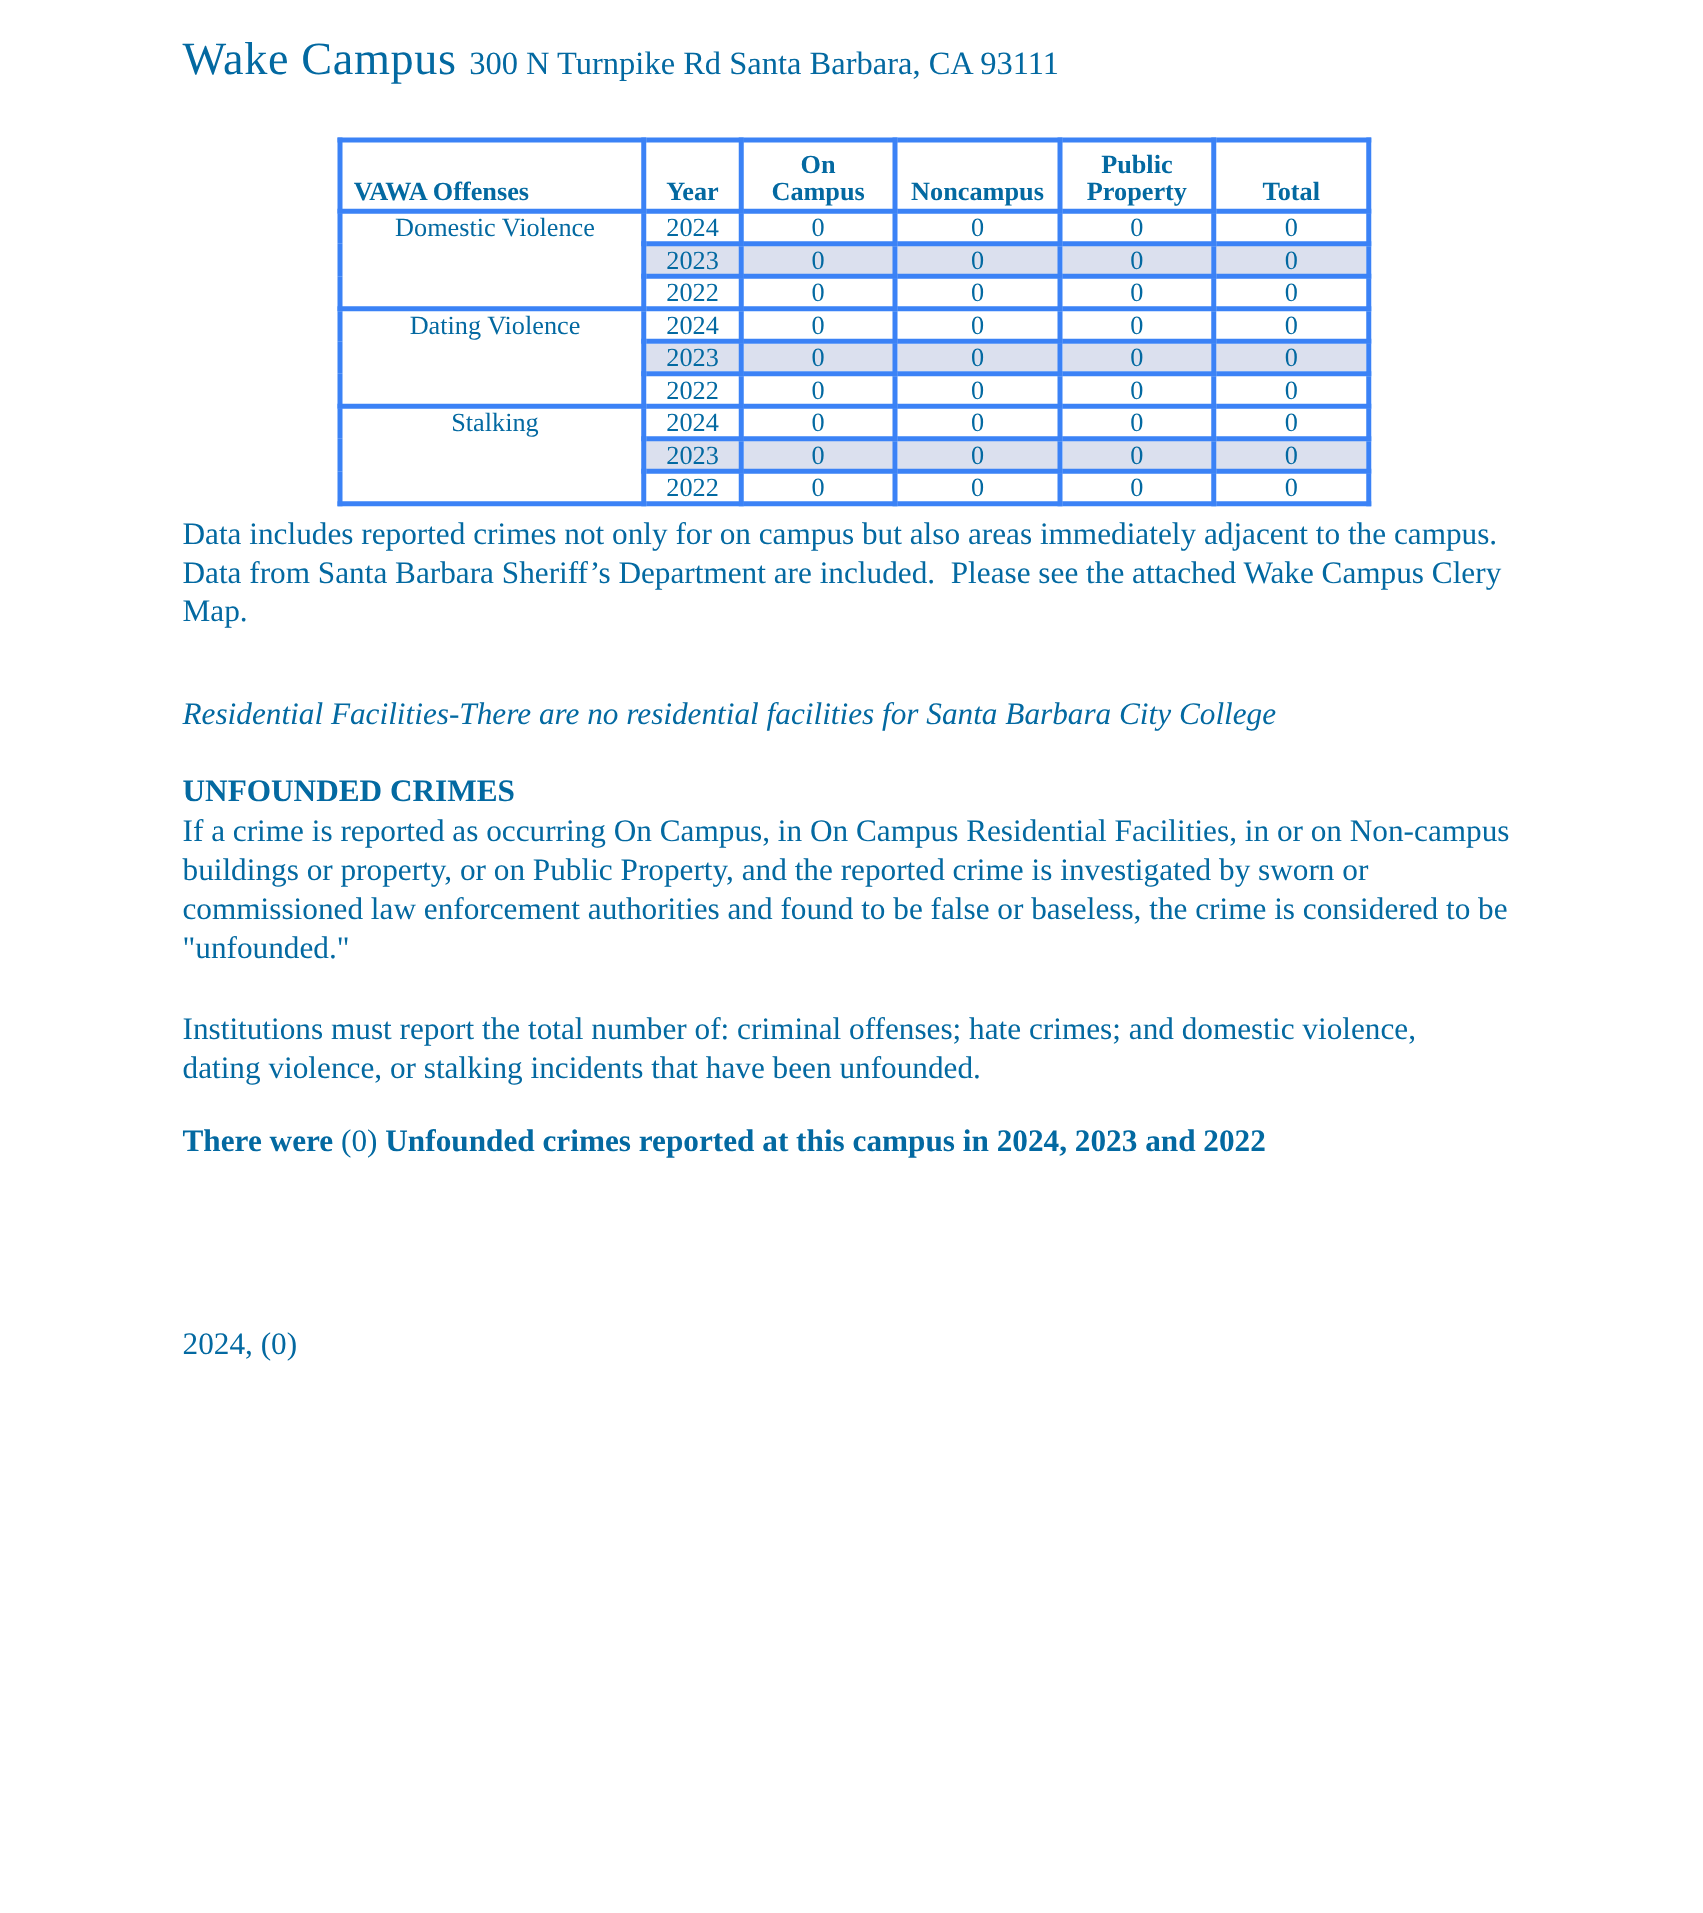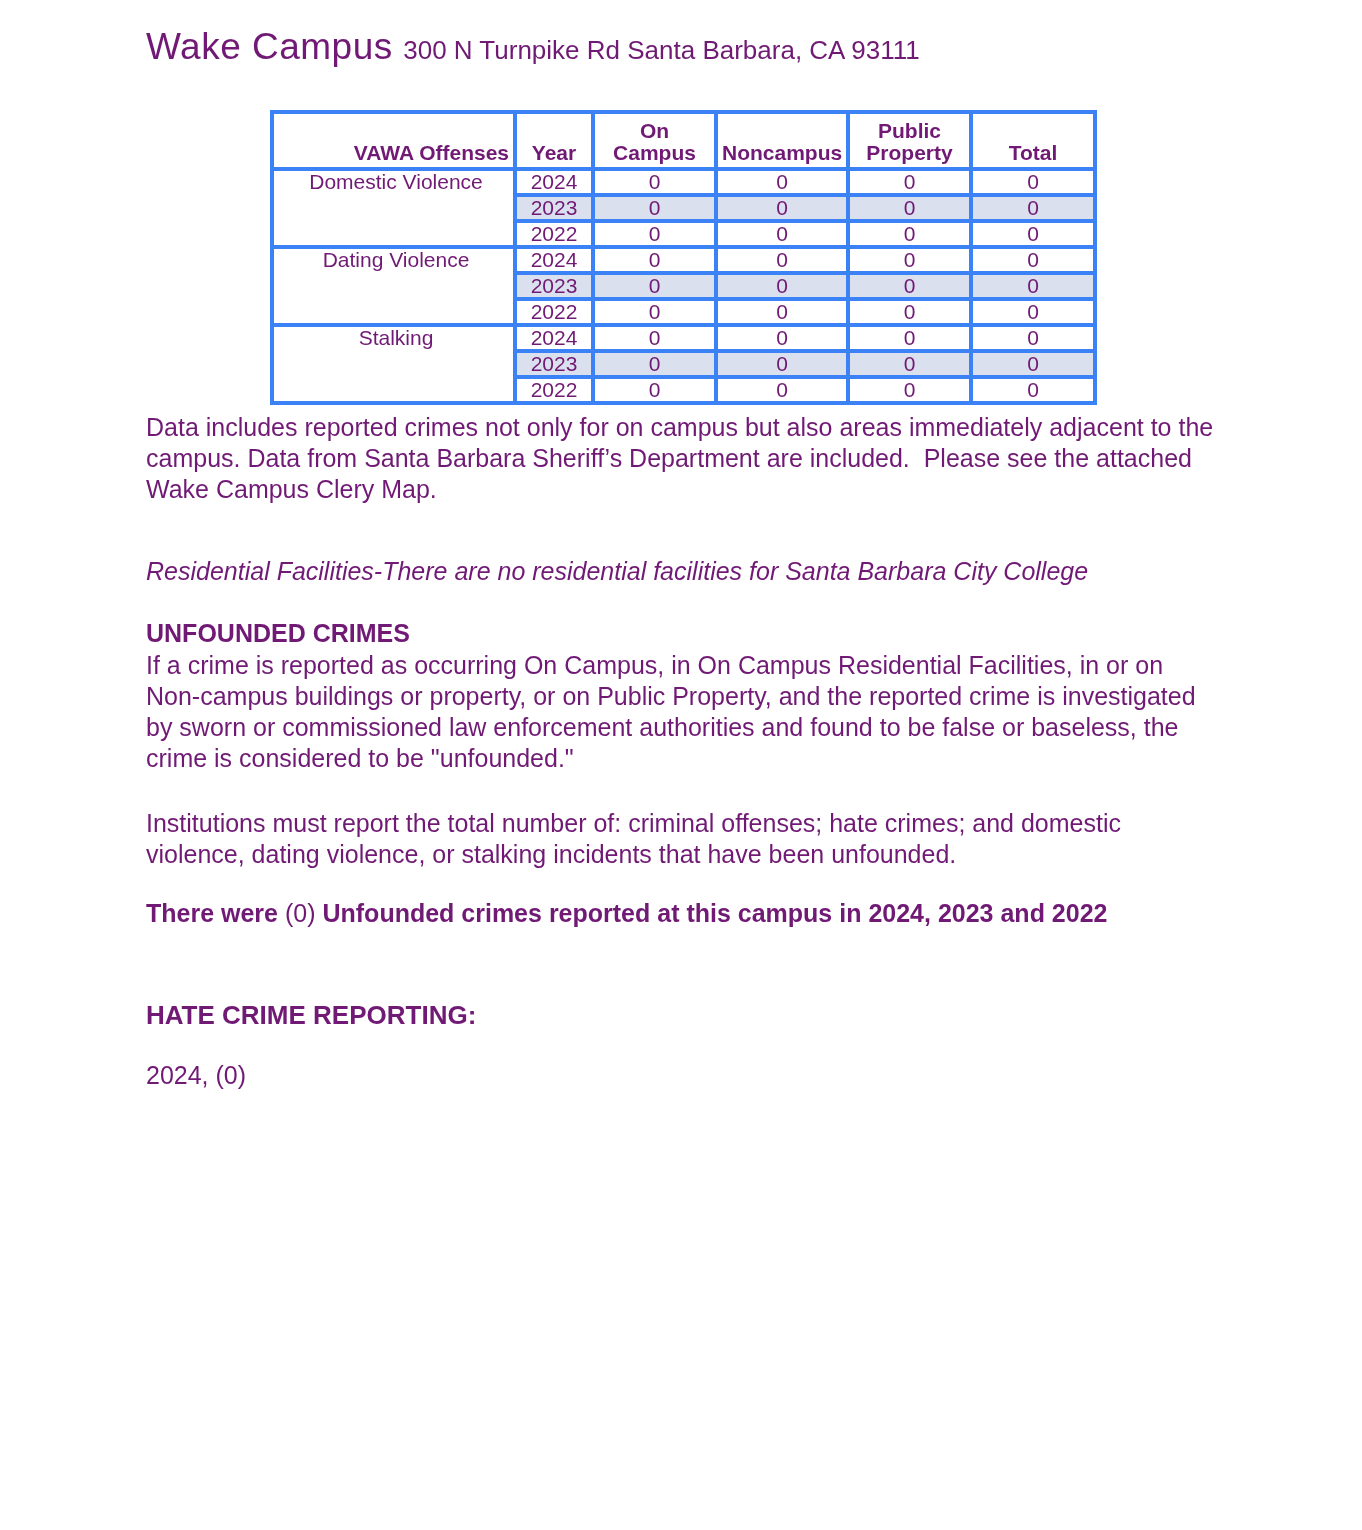--- a/index.html
+++ b/index.html
@@ -3,22 +3,22 @@
 <meta charset="utf-8">
 <style>
   :root { --shade: #dbe0ee; }
   * { box-sizing: border-box; }
   html, body { margin: 0; padding: 0; background: #ffffff; }
   .doc {
     position: relative;
     width: 1362px;
     height: 1530px;
     background: #ffffff;
-    font-family: Liberation Sans, sans-serif;
-    color: #701a75;
+    font-family: Liberation Serif, serif;
+    color: #0369a1;
   }
   .title-line { position: absolute; left: 146px; top: 26px; white-space: nowrap; }
   .title-line .campus-name { font-size: 37px; letter-spacing: 0.5px; }
   .title-line .campus-address { font-size: 26px; margin-left: 6px; }
 
   table.vawa {
     position: absolute;
     left: 270px;
     top: 110px;
     border-collapse: collapse;
@@ -33,21 +33,21 @@
     overflow: hidden;
   }
   table.vawa th {
     font-weight: bold;
     text-align: center;
     vertical-align: bottom;
     height: 57px;
     padding-bottom: 3px;
     white-space: pre-line;
   }
-  table.vawa th.col-offense { text-align: right; padding-left: 9px; }
+  table.vawa th.col-offense { text-align: left; padding-left: 9px; }
   table.vawa td { text-align: center; height: 23px; }
   table.vawa td.offense { text-align: center; vertical-align: top; padding-left: 9px; background: #ffffff; }
   table.vawa tr.shaded td:not(.offense) { background: var(--shade); }
 
   .block { position: absolute; left: 146px; font-size: 25px; line-height: 31px; }
   .p-data-note   { top: 412px; width: 1078px; white-space: pre-wrap; }
   .p-residential { top: 556px; width: 1130px; font-style: italic; }
   .h-unfounded   { top: 618px; font-weight: bold; }
   .p-unfounded   { top: 650px; width: 1068px; }
   .p-institutions{ top: 808px; width: 1012px; }
@@ -163,19 +163,18 @@
   <div class="block p-data-note">Data includes reported crimes not only for on campus but also areas immediately adjacent to the campus. Data from Santa Barbara Sheriff’s Department are included.  Please see the attached Wake Campus Clery Map.</div>
 
   <div class="block h-unfounded">UNFOUNDED CRIMES</div>
 
   <div class="block p-unfounded">If a crime is reported as occurring On Campus, in On Campus Residential Facilities, in or on Non-campus buildings or property, or on Public Property, and the reported crime is investigated by sworn or commissioned law enforcement authorities and found to be false or baseless, the crime is considered to be "unfounded."</div>
 
   <div class="block p-institutions">Institutions must report the total number of: criminal offenses; hate crimes; and domestic violence, dating violence, or stalking incidents that have been unfounded.</div>
 
   <div class="block p-summary"><span>There were </span><span class="count">(0)</span><span> Unfounded crimes reported at this campus in 2024, 2023 and 2022</span></div>
 
-  <div class="block h-hate">HATE CRIME REPORTING:</div>
 
   <div class="block hate-lines">
     <div>2024, (0)</div>
   </div>
 
 </div>
 
 </body></html>

